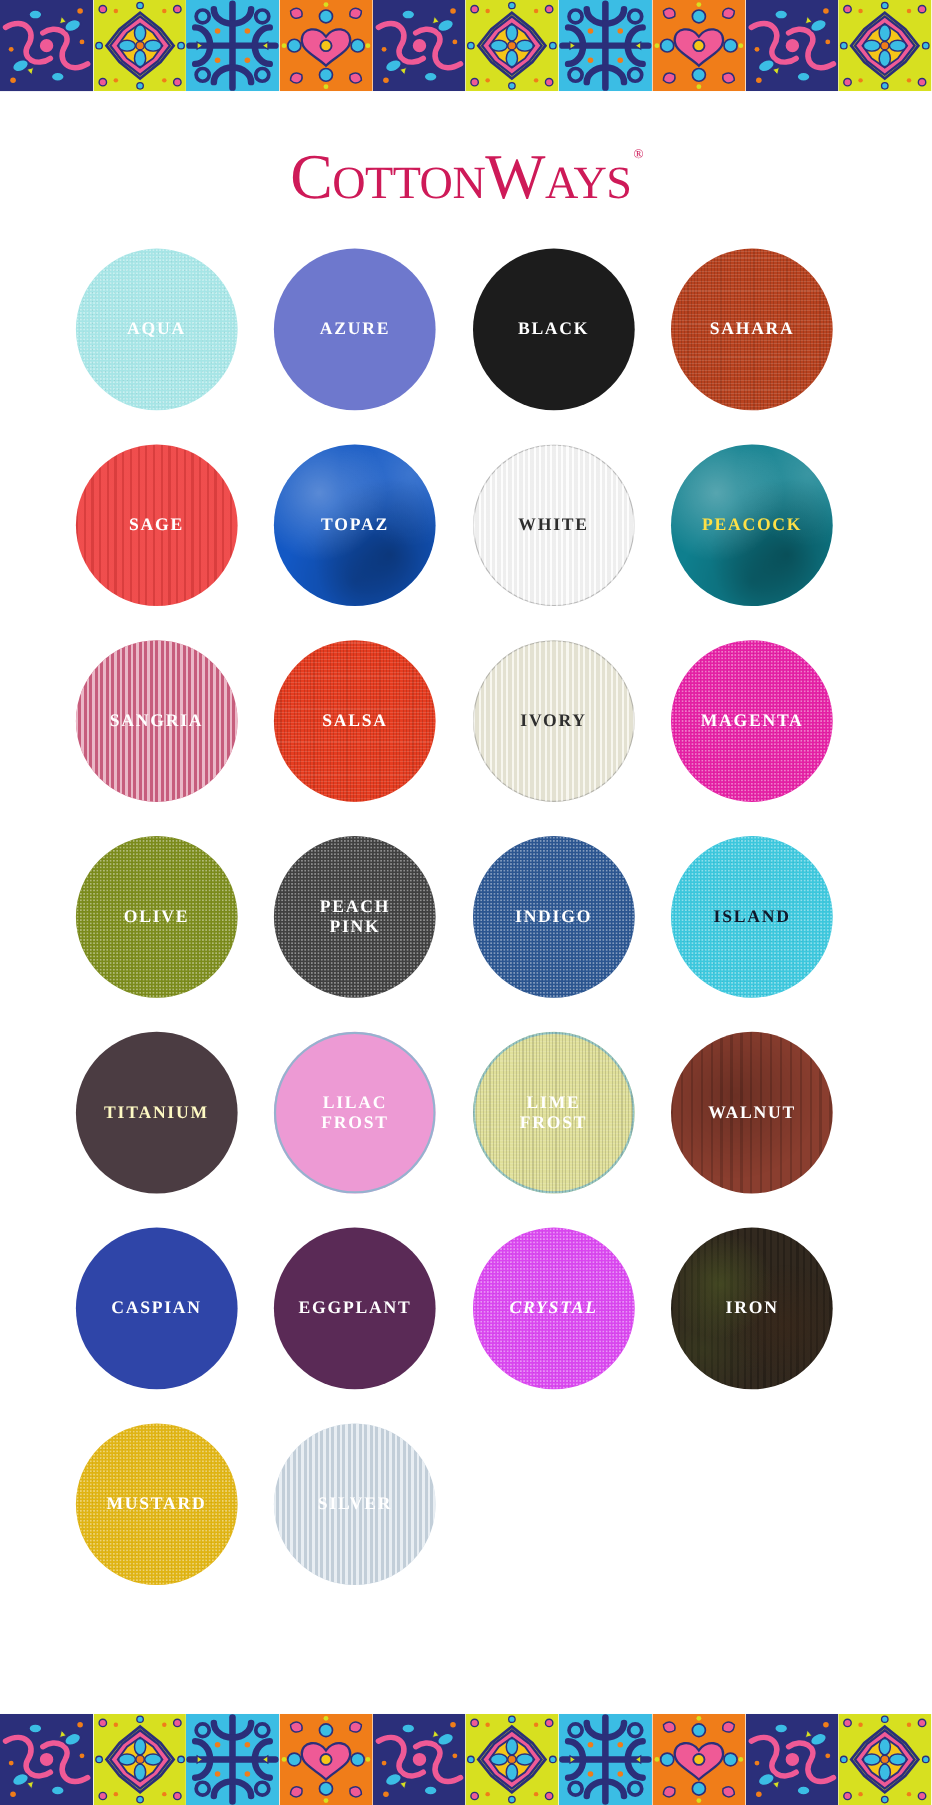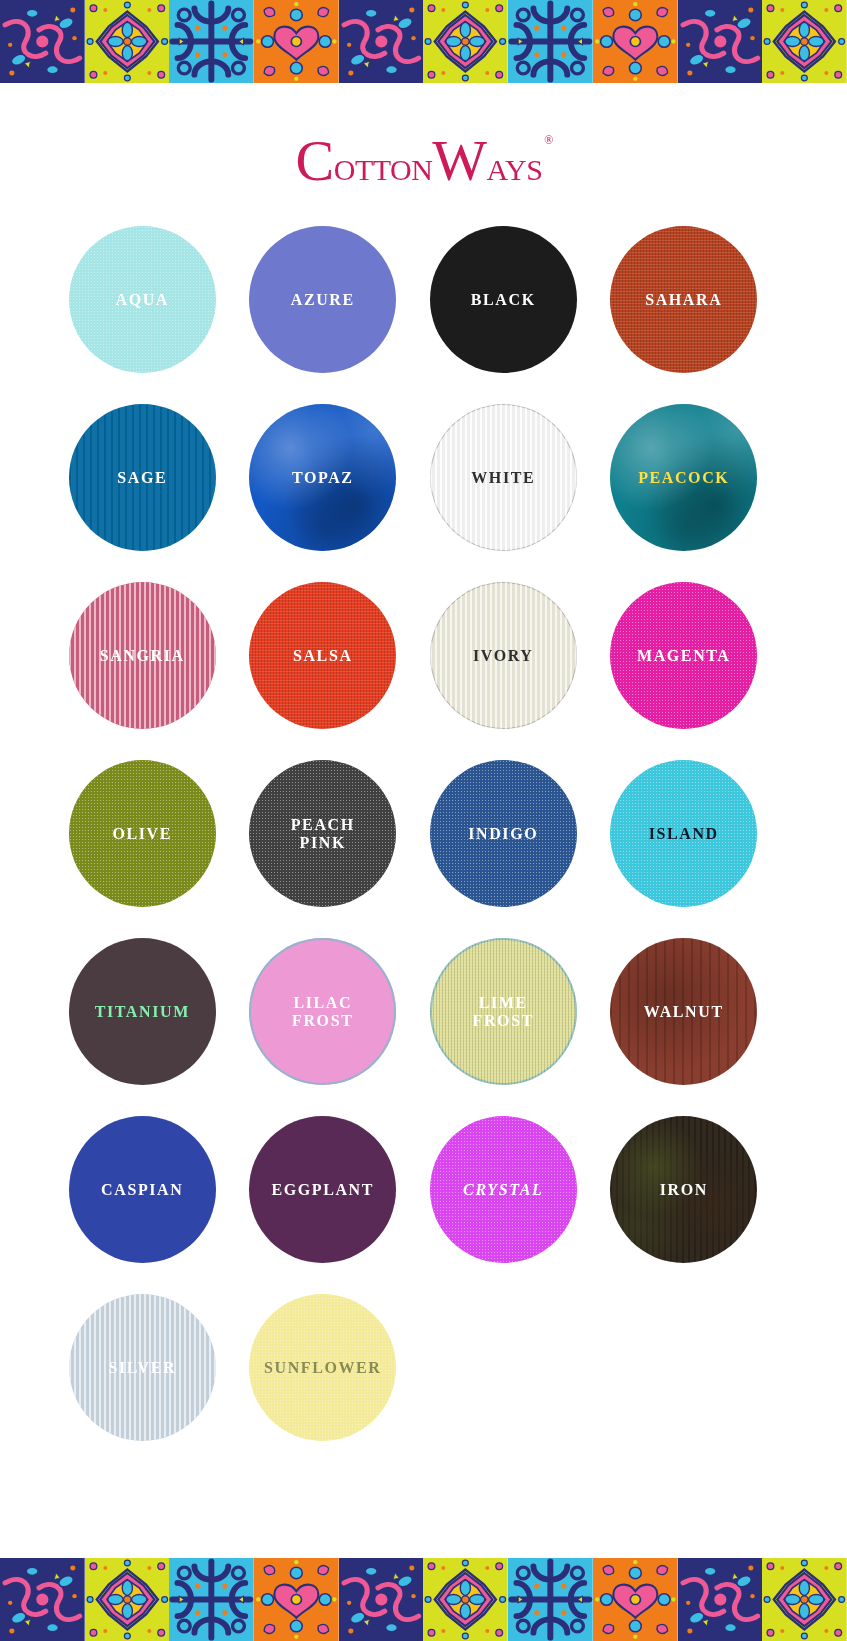--- a/index.html
+++ b/index.html
@@ -49,21 +49,21 @@
     display: inline-block;
     position: relative;
     color: #ce1a58;
     font-family: "Liberation Serif", "DejaVu Serif", serif;
     font-size: 58px;
     line-height: 1;
     letter-spacing: -0.5px;
     white-space: nowrap;
   }
   .logo .cap { font-size: 58px; }
-  .logo .sc  { font-size: 30px; }
+  .logo .sc  { font-size: 42px; }
   .logo .reg {
     font-size: 12px;
     vertical-align: super;
     letter-spacing: 0;
     position: relative;
     top: -16px;
     left: 2px;
   }
 
   
@@ -504,21 +504,21 @@
       </div>
       <div class="cell">
         <div class="swatch" style="background: rgb(184, 66, 31);">
           <div class="tex tex-weave"></div>
           <span class="label" style="color: rgb(255, 255, 255);">SAHARA</span>
         </div>
       </div>
     </div>
     <div class="row">
       <div class="cell">
-        <div class="swatch" style="background: #0369a1;">
+        <div class="swatch" style="background: #ef4444;">
           <div class="tex tex-stripe"></div>
           <span class="label" style="color: rgb(255, 255, 255);">SAGE</span>
         </div>
       </div>
       <div class="cell">
         <div class="swatch" style="background: rgb(19, 88, 196);">
           <div class="tex tex-mottle"></div>
           <span class="label" style="color: rgb(255, 255, 255); text-align: center;">TOPAZ</span>
         </div>
       </div>
@@ -584,21 +584,21 @@
       <div class="cell">
         <div class="swatch" style="background: rgb(60, 199, 221);">
           <div class="tex tex-speckle"></div>
           <span class="label" style="color: #0f172a;">ISLAND</span>
         </div>
       </div>
     </div>
     <div class="row">
       <div class="cell">
         <div class="swatch" style="background: rgb(75, 60, 66);">
-          <span class="label" style="color: #86efac;">TITANIUM</span>
+          <span class="label" style="color: #fef9c3;">TITANIUM</span>
         </div>
       </div>
       <div class="cell">
         <div class="swatch ring-blue" style="background: rgb(237, 154, 212);">
           <span class="label" style="color: rgb(255, 255, 255);">LILAC
 FROST</span>
         </div>
       </div>
       <div class="cell">
         <div class="swatch ring-blue" style="background: rgb(224, 224, 154);">
@@ -633,29 +633,29 @@
       </div>
       <div class="cell">
         <div class="swatch" style="background: rgb(50, 41, 31);">
           <div class="tex tex-dark-mottle"></div>
           <span class="label" style="color: rgb(255, 255, 255);">IRON</span>
         </div>
       </div>
     </div>
     <div class="row">
       <div class="cell">
+        <div class="swatch" style="background: rgb(224, 180, 19);">
+          <div class="tex tex-speckle"></div>
+          <span class="label" style="color: rgb(255, 255, 255);">MUSTARD</span>
+        </div>
+      </div>
+      <div class="cell">
         <div class="swatch" style="background: rgb(204, 217, 228);">
           <div class="tex tex-stripe-soft"></div>
           <span class="label" style="color: rgb(255, 255, 255);">SILVER</span>
-        </div>
-      </div>
-      <div class="cell">
-        <div class="swatch" style="background: rgb(244, 235, 154);">
-          <div class="tex tex-speckle"></div>
-          <span class="label" style="color: rgb(138, 138, 87);">SUNFLOWER</span>
         </div>
       </div>
     </div>
   </div>
 
 <div class="tile-border bottom" id="border-bottom">
     <div class="tile">
       <svg viewBox="0 0 100 100" preserveAspectRatio="none">
       <rect width="100" height="100" fill="#2b2f7a"></rect>
       <g stroke="#ef5a96" stroke-width="6" fill="none" stroke-linecap="round">

